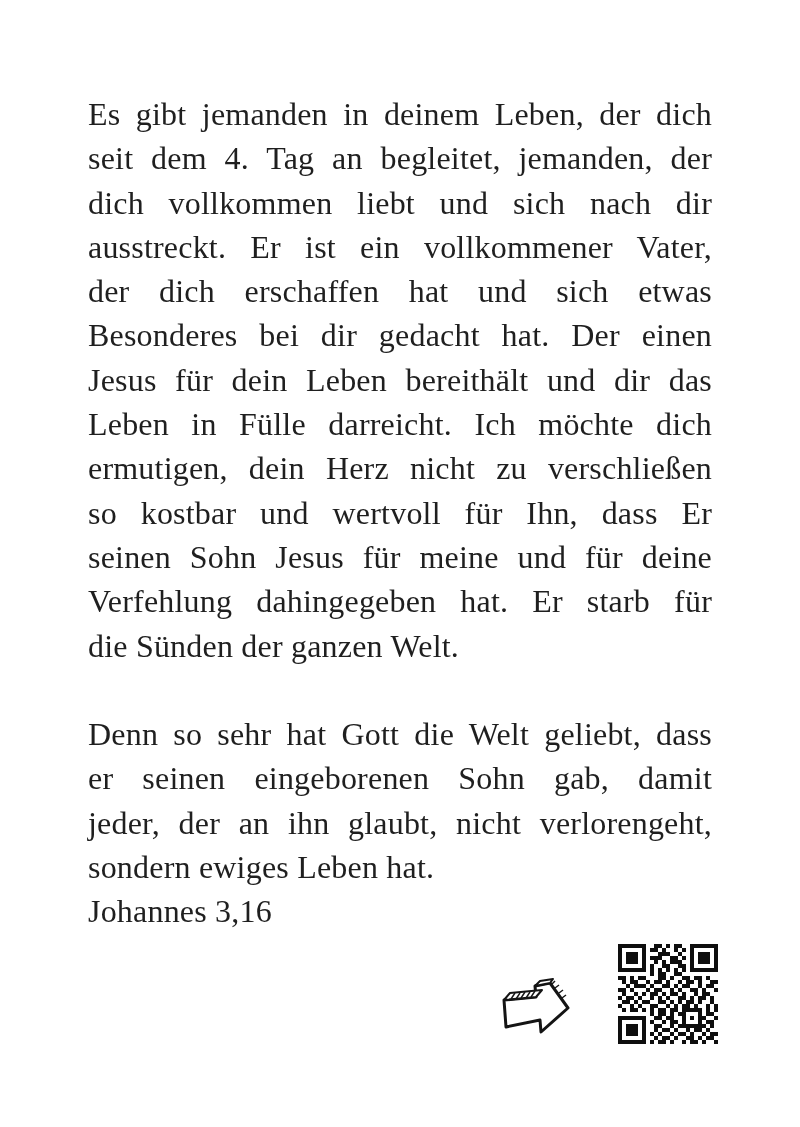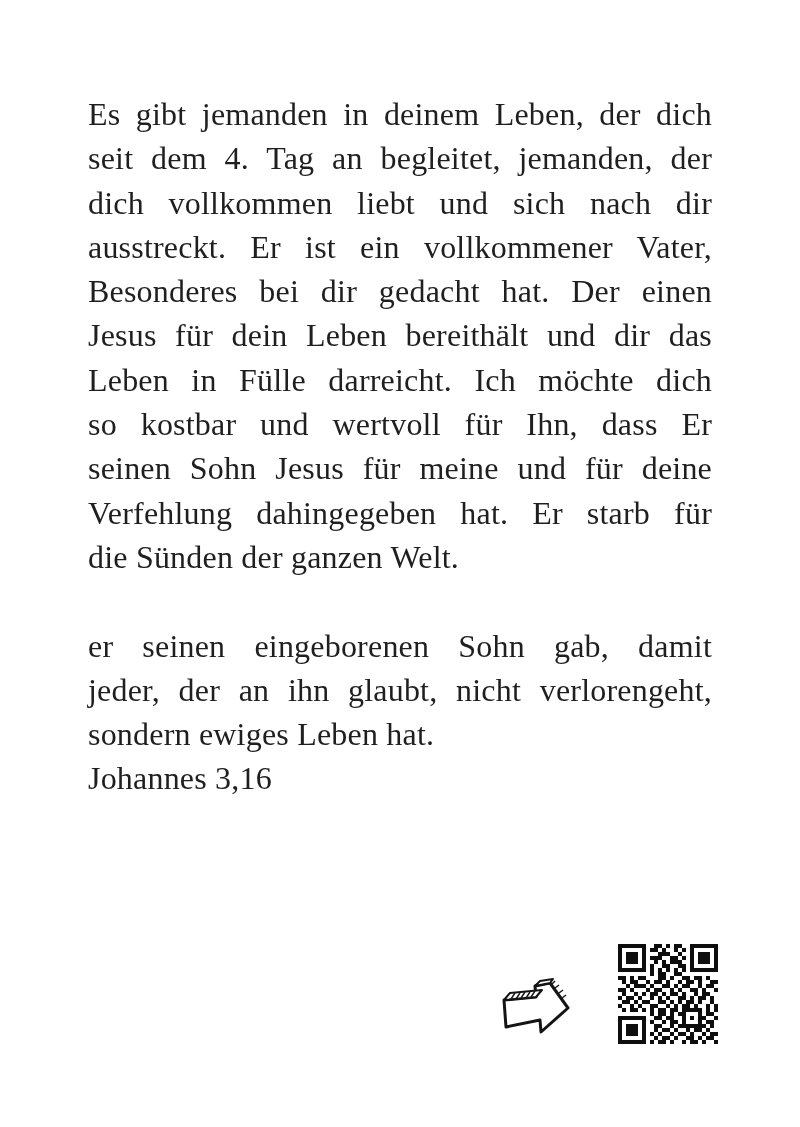--- a/index.html
+++ b/index.html
@@ -67,30 +67,33 @@
 
 <div class="page">
 
   <main class="text-block">
 
     <section>
       <div class="line">Es gibt jemanden in deinem Leben, der dich</div>
       <div class="line">seit dem 4. Tag an begleitet, jemanden, der</div>
       <div class="line">dich vollkommen liebt und sich nach dir</div>
       <div class="line">ausstreckt. Er ist ein vollkommener Vater,</div>
+      <div class="line">der dich erschaffen hat und sich etwas</div>
       <div class="line">Besonderes bei dir gedacht hat. Der einen</div>
       <div class="line">Jesus für dein Leben bereithält und dir das</div>
       <div class="line">Leben in Fülle darreicht. Ich möchte dich</div>
+      <div class="line">ermutigen, dein Herz nicht zu verschließen</div>
       <div class="line">so kostbar und wertvoll für Ihn, dass Er</div>
       <div class="line">seinen Sohn Jesus für meine und für deine</div>
       <div class="line">Verfehlung dahingegeben hat. Er starb für</div>
       <div class="line last">die Sünden der ganzen Welt.</div>
     </section>
 
     <section class="paragraph-2">
+      <div class="line">Denn so sehr hat Gott die Welt geliebt, dass</div>
       <div class="line">er seinen eingeborenen Sohn gab, damit</div>
       <div class="line">jeder, der an ihn glaubt, nicht verlorengeht,</div>
       <div class="line last">sondern ewiges Leben hat.</div>
     </section>
 
     <div class="verse-ref">Johannes 3,16</div>
   </main>
 
   <div class="arrow-wrap">
     <svg width="76" height="68" viewBox="0 0 76 68" xmlns="http://www.w3.org/2000/svg">

